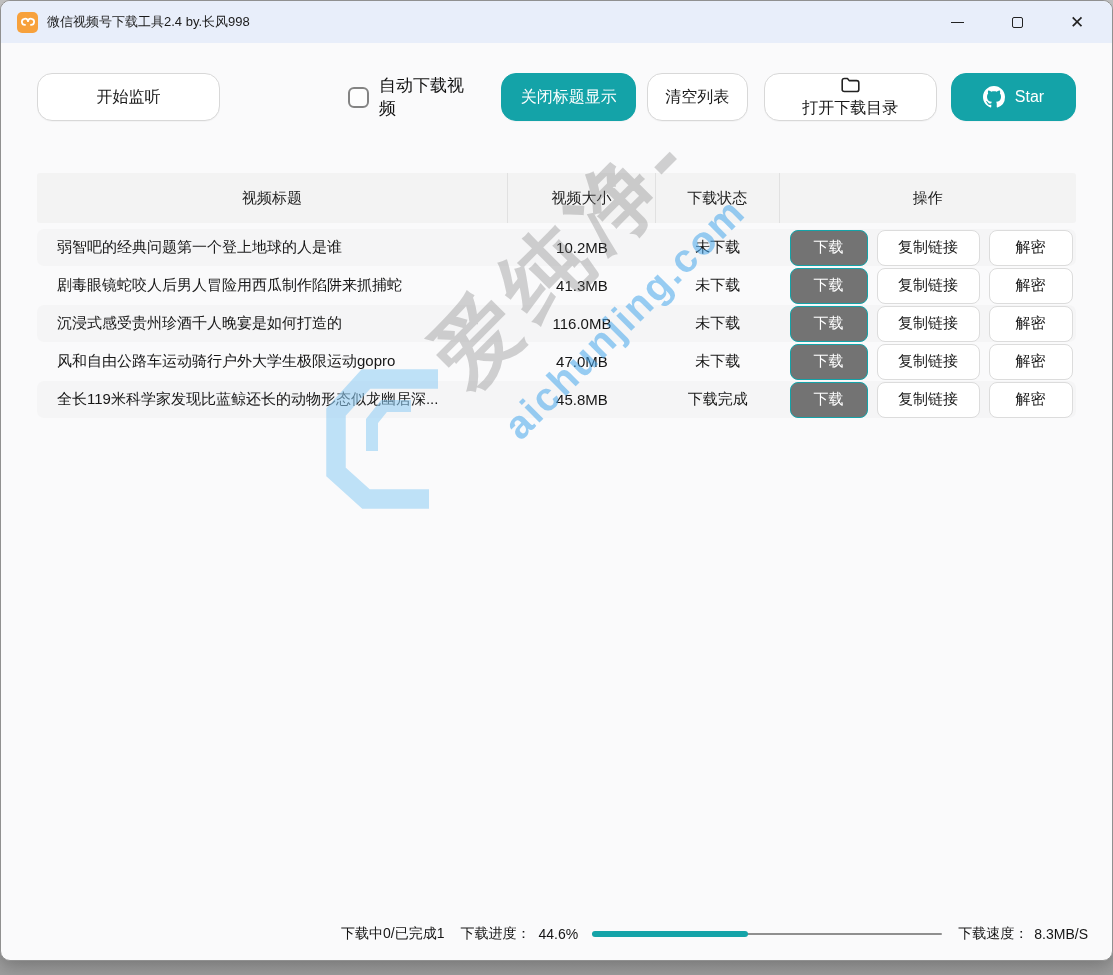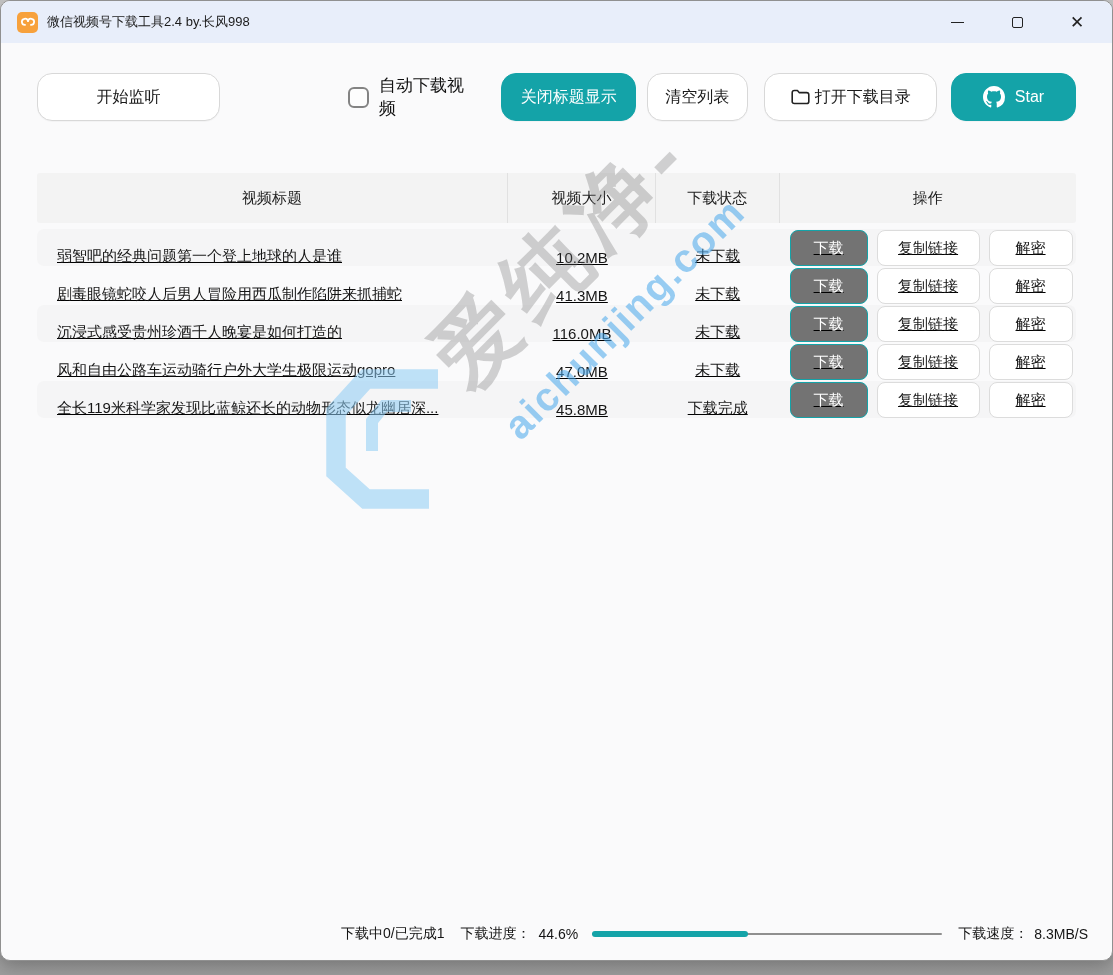--- a/index.html
+++ b/index.html
@@ -37,36 +37,36 @@
     font-size:16px; color:#1a1a1a; cursor:pointer;
     box-shadow:0 1px 1px rgba(0,0,0,.03);
   }
   .btn.teal { background:#14a3a8; border-color:#14a3a8; color:#fff; }
   .btn-start { width:186px; }
   .chk-wrap { display:flex; align-items:center; margin-left:128px; cursor:pointer; }
   .checkbox { width:21px; height:21px; border:2px solid #838383; border-radius:6px; background:#fdfdfd; }
   .chk-label { font-size:17px; color:#111; margin-left:10px; }
   .btn-closetitle { width:137px; margin-left:22px; }
   .btn-clear { width:102px; margin-left:11px; }
-  .btn-opendir { width:176px; margin-left:16px; gap:4px; }
+  .btn-opendir { width:176px; margin-left:16px; gap:4px;flex-direction:column; }
   .btn-star { width:127px; margin-left:14px; gap:10px;align-items:center; }
   .icon-svg { display:block; }
 
   
   .table { margin:52px 36px 0 36px; }
   .thead { display:flex; height:50px; background:#f3f3f3; border-radius:3px; align-items:stretch; }
   .th { display:flex; align-items:center; justify-content:center; font-size:15px; color:#222;
         border-right:1px solid #e1e1e1; }
   .th:last-child { border-right:none; }
   .col-title  { width:472px; }
   .col-size   { width:148px; }
   .col-status { width:124px; }
   .col-ops    { width:297px; }
   .tbody { margin-top:6px; }
-  .row { display:flex; align-items:flex-end; height:37px; border-radius:7px; margin-bottom:1px;text-decoration:underline; }
+  .row { display:flex; align-items:center; height:37px; border-radius:7px; margin-bottom:1px; }
   .row.odd { background:#f5f5f6; }
   .cell-title { width:472px; padding-left:20px; font-size:15px; color:#161616;
       white-space:nowrap; overflow:hidden; text-overflow:ellipsis; }
   .cell-size { width:148px; text-align:center; font-size:15px; color:#161616; }
   .cell-status { width:124px; text-align:center; font-size:15px; color:#161616; }
   .cell-ops { width:297px; display:flex; align-items:center; padding-left:10px; gap:9px; }
   .rbtn { height:36px; border-radius:8px; font-size:15px; display:flex; align-items:center;
       justify-content:center; cursor:pointer; border:1px solid #dcdcdc; background:#fff; color:#1a1a1a; }
   .rbtn-download { width:78px; background:#737373; border-color:#14a3a8; color:#fff; }
   .rbtn-copy { width:103px; }

